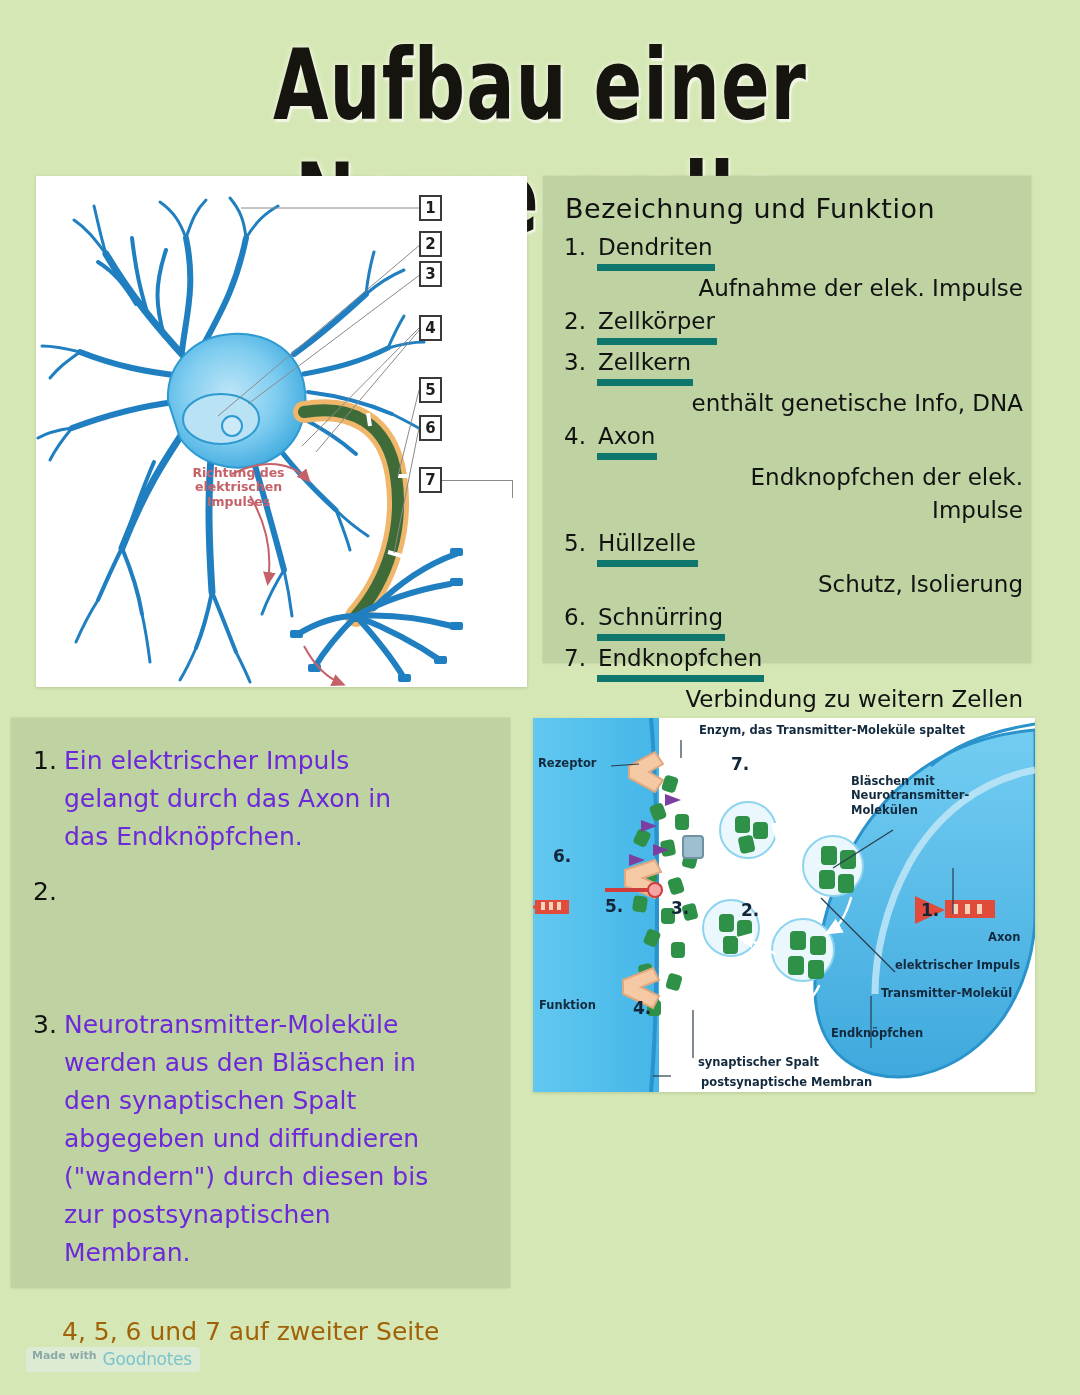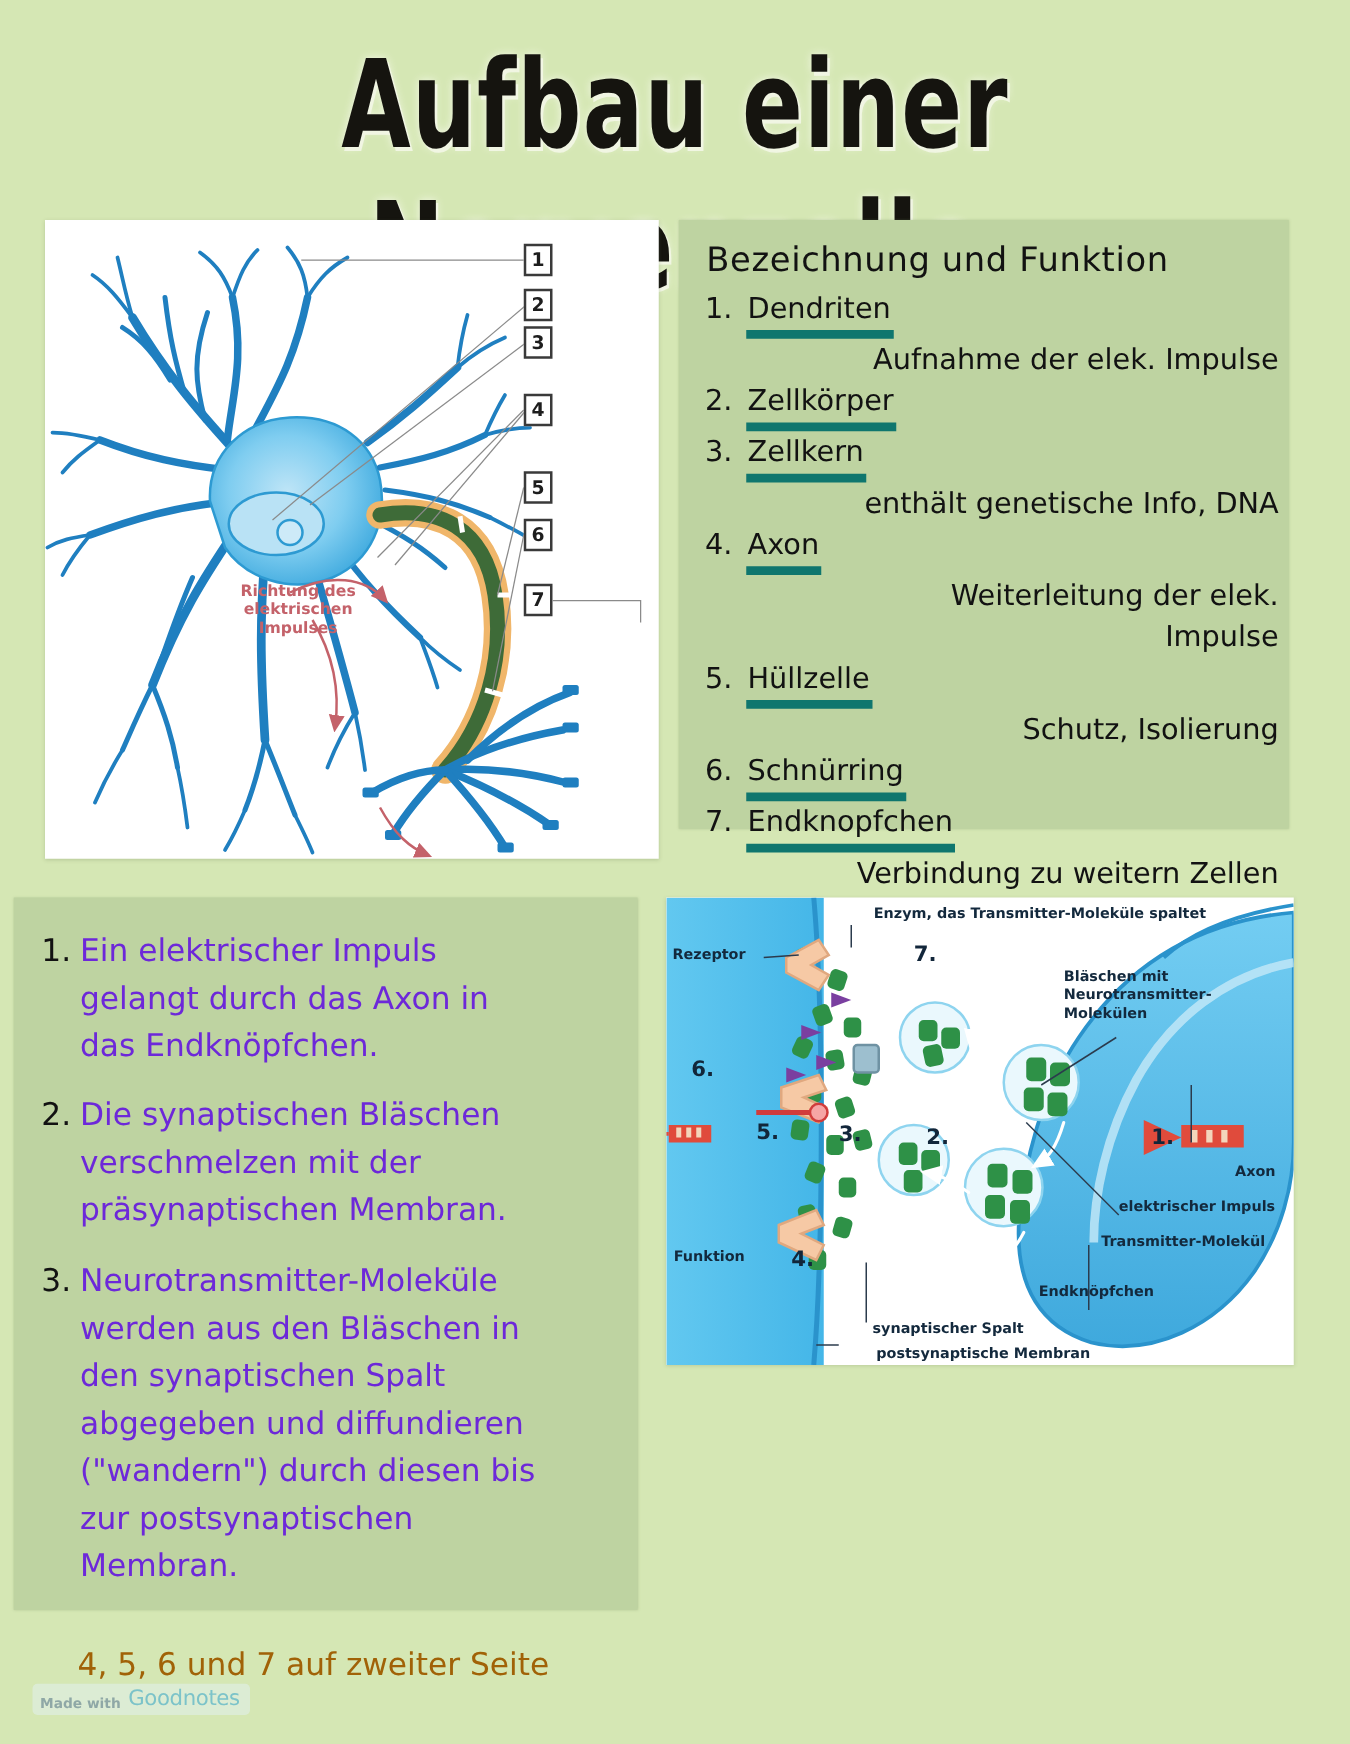--- a/index.html
+++ b/index.html
@@ -117,21 +117,21 @@
   }
 
   
   .footer-note{
     position:absolute;left:62px;top:1317px;
     font-size:25px;color:#a16207;
     font-family:"DejaVu Sans", sans-serif;
   }
   .goodnotes{
     position:absolute;left:26px;top:1347px;
-    display:flex;align-items:flex-end;gap:6px;
+    display:flex;align-items:flex-start;gap:6px;
     background:rgba(225,240,238,.55);
     padding:2px 8px 3px 6px;border-radius:4px;
   }
   .gn-made{font-size:11px;color:#8fa8a6;font-weight:700;}
   .gn-logo{font-size:17px;color:#7cc3c9;font-weight:400;letter-spacing:-.3px;}
 </style>
 </head>
 <body>
 
 <div class="page">
@@ -290,21 +290,21 @@
       <div class="info-row">
         <div class="info-num">3.</div>
         <div class="info-term">Zellkern</div>
       </div>
       <div class="info-desc">enthält genetische Info, DNA</div>
 
       <div class="info-row">
         <div class="info-num">4.</div>
         <div class="info-term">Axon</div>
       </div>
-      <div class="info-desc" style="white-space:pre-line;">Weiterleitung der elek.
+      <div class="info-desc" style="white-space:pre-line;">Endknopfchen der elek.
 Impulse</div>
 
       <div class="info-row">
         <div class="info-num">5.</div>
         <div class="info-term">Hüllzelle</div>
       </div>
       <div class="info-desc">Schutz, Isolierung</div>
 
       <div class="info-row">
         <div class="info-num">6.</div>
@@ -321,23 +321,20 @@
 
   <div class="panel panel-steps">
     <div class="step" id="step-1">
       <div class="step-num">1.</div>
       <div class="step-text">Ein elektrischer Impuls
 gelangt durch das Axon in
 das Endknöpfchen.</div>
     </div>
     <div class="step" id="step-2">
       <div class="step-num">2.</div>
-      <div class="step-text">Die synaptischen Bläschen
-verschmelzen mit der
-präsynaptischen Membran.</div>
     </div>
     <div class="step" id="step-3">
       <div class="step-num">3.</div>
       <div class="step-text">Neurotransmitter-Moleküle
 werden aus den Bläschen in
 den synaptischen Spalt
 abgegeben und diffundieren
 ("wandern") durch diesen bis
 zur postsynaptischen
 Membran.</div>

